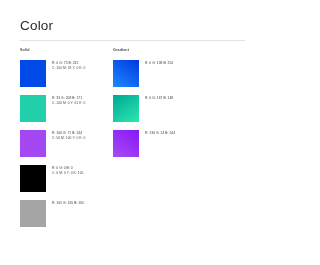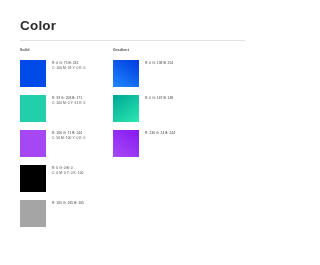--- a/index.html
+++ b/index.html
@@ -19,21 +19,21 @@
     background: #ffffff;
     overflow: hidden;
   }
 
   
   .page-title {
     position: absolute;
     left: 20px;
     top: 19px;
     font-size: 13.5px;
-    font-weight: 700;
+    font-weight: 400;
     letter-spacing: 0.2px;
     color: #2b2b2b;
     line-height: 1.1;
   }
 
   .title-rule {
     position: absolute;
     left: 20px;
     top: 40px;
     width: 225px;

